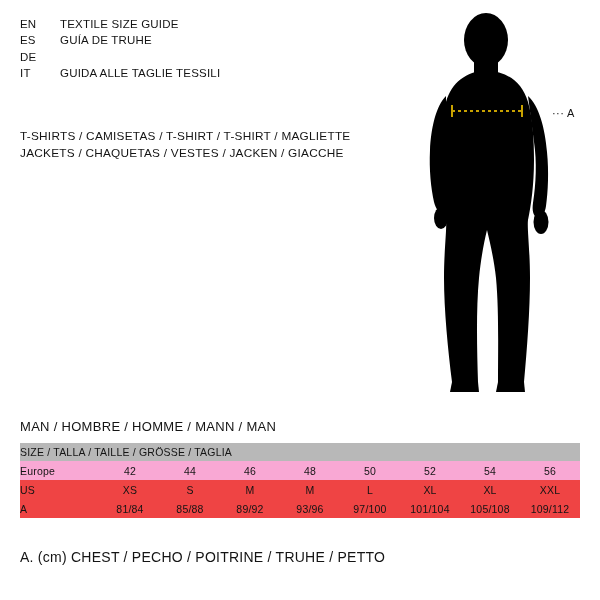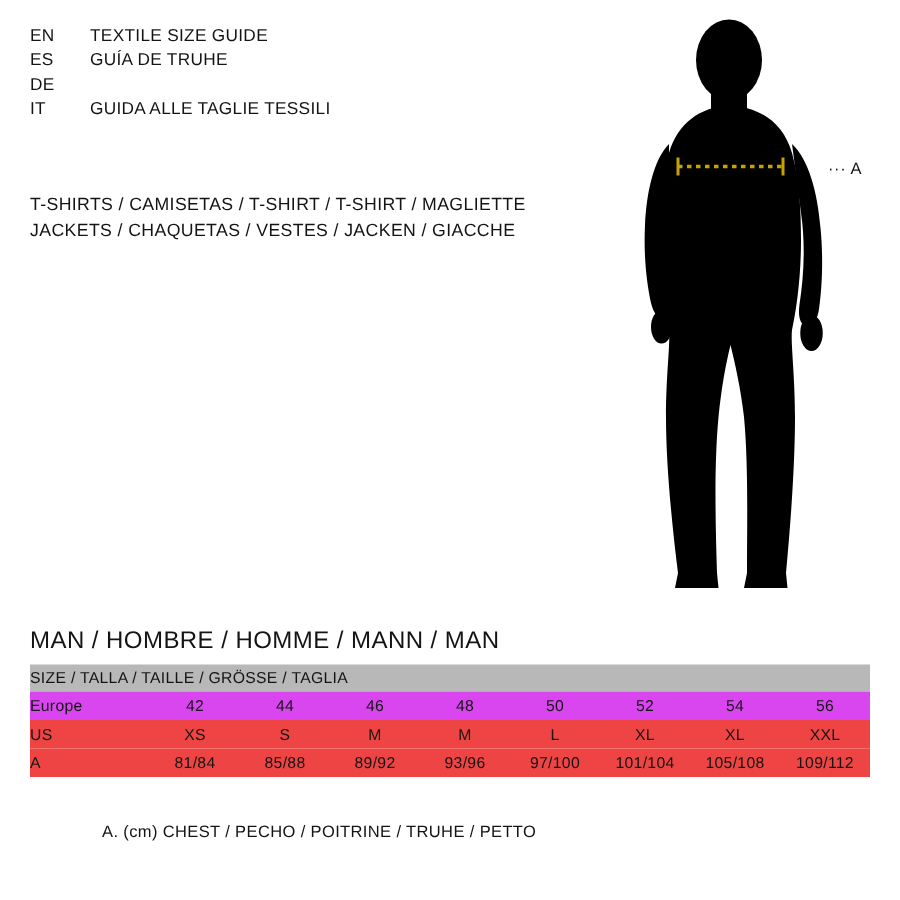--- a/index.html
+++ b/index.html
@@ -79,21 +79,21 @@
     letter-spacing: 0.4px;
     color: #141414;
     white-space: nowrap;
   }
 
   
   .man-title {
     position: absolute;
     left: 20px;
     top: 419px;
-    font-size: 16px;
+    font-size: 13px;
     letter-spacing: 0.3px;
     color: #141414;
     white-space: nowrap;
   }
   table.size-table {
     position: absolute;
     left: 20px;
     top: 443px;
     width: 560px;
     border-collapse: collapse;
@@ -115,35 +115,34 @@
   td.val-cell {
     text-align: center;
     width: 60px;
   }
   tr.header-row td {
     background: #b8b8b8;
     font-size: 10.5px;
     height: 18px;
   }
   tr.shade td {
-    background: #d946ef;
+    background: #f9a8d4;
   }
   tr.plain td {
     background: #ef4444;
   }
 
   .footnote {
     position: absolute;
     left: 20px;
     top: 549px;
-    font-size: 11px;
+    font-size: 14px;
     letter-spacing: 0.25px;
     color: #141414;
     white-space: nowrap;
-    margin-left: 48px;
   }
 </style>
 </head>
 <body>
 
 <div class="page">
 
   <div class="lang-block">
     <div class="lang-row">
       <span class="lang-code">EN</span>

